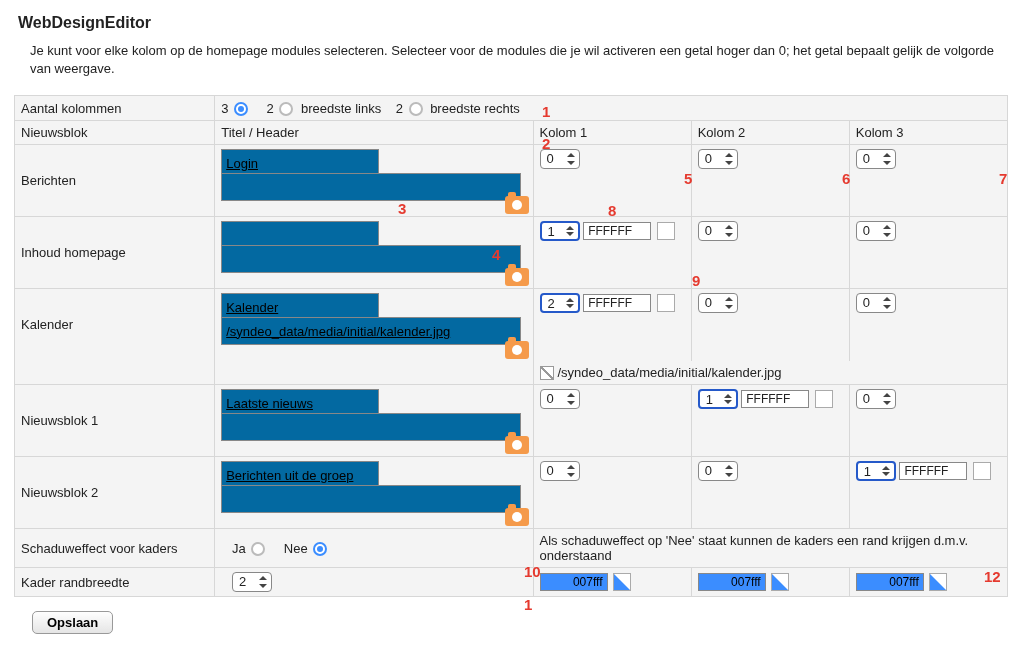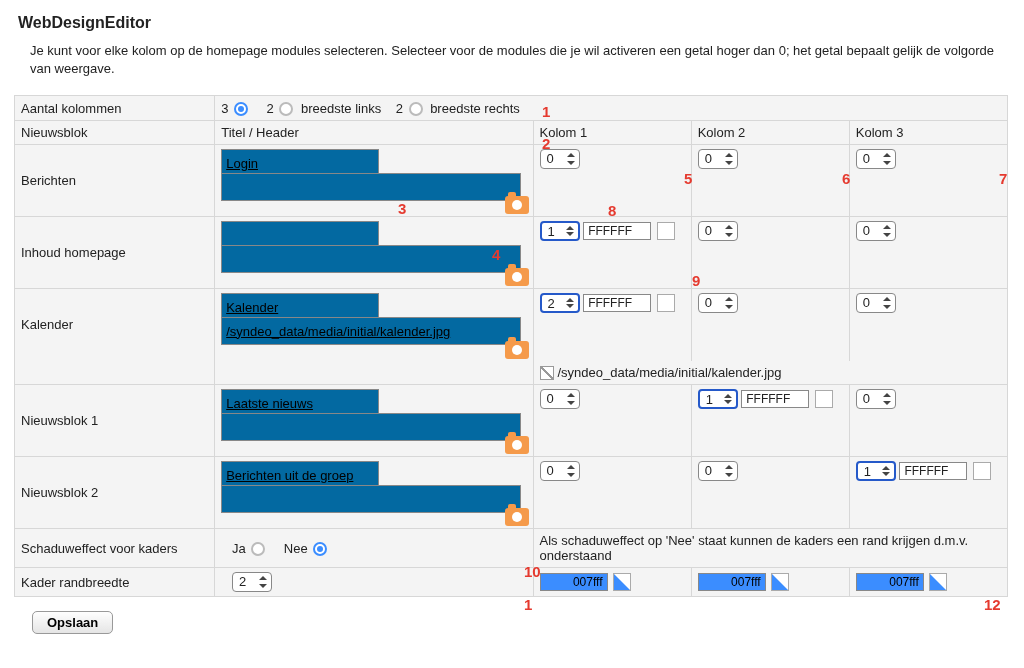--- a/index.html
+++ b/index.html
@@ -148,21 +148,21 @@
   .rn-2  { position:absolute; left: 528px; top: 121px; }
   .rn-3  { position:absolute; left: 384px; top: 186px; }
   .rn-4  { position:absolute; left: 478px; top: 232px; }
   .rn-5  { position:absolute; left: 670px; top: 156px; }
   .rn-6  { position:absolute; left: 828px; top: 156px; }
   .rn-7  { position:absolute; left: 985px; top: 156px; }
   .rn-8  { position:absolute; left: 594px; top: 188px; }
   .rn-9  { position:absolute; left: 678px; top: 258px; }
   .rn-10 { position:absolute; left: 510px; top: 549px; }
   .rn-11 { position:absolute; left: 510px; top: 582px; }
-  .rn-12 { position:absolute; left: 970px; top: 582px; text-align: right; }
+  .rn-12 { position:absolute; left: 970px; top: 554px; text-align: right; }
   .btn {
     display: inline-block;
     padding: 3px 14px;
     border: 1px solid #999;
     border-radius: 5px;
     background: linear-gradient(#fefefe,#e5e5e5);
     font: inherit;
     font-weight: 700;
     cursor: pointer;
   }

